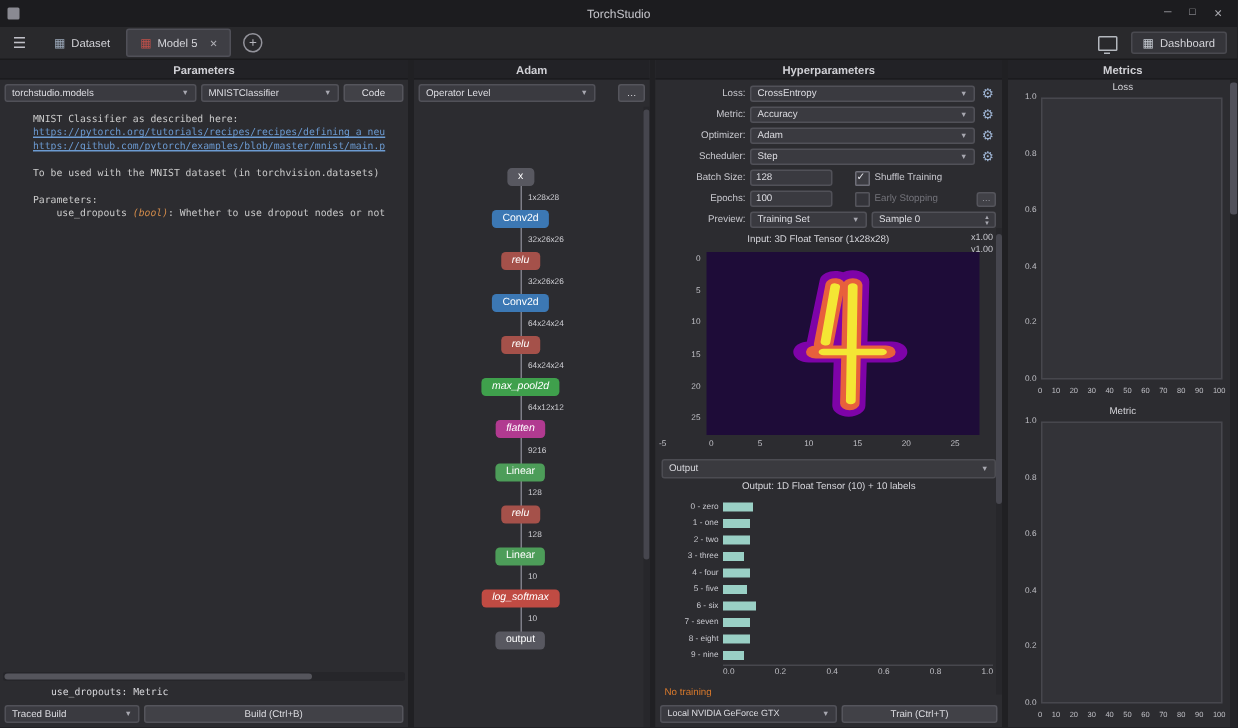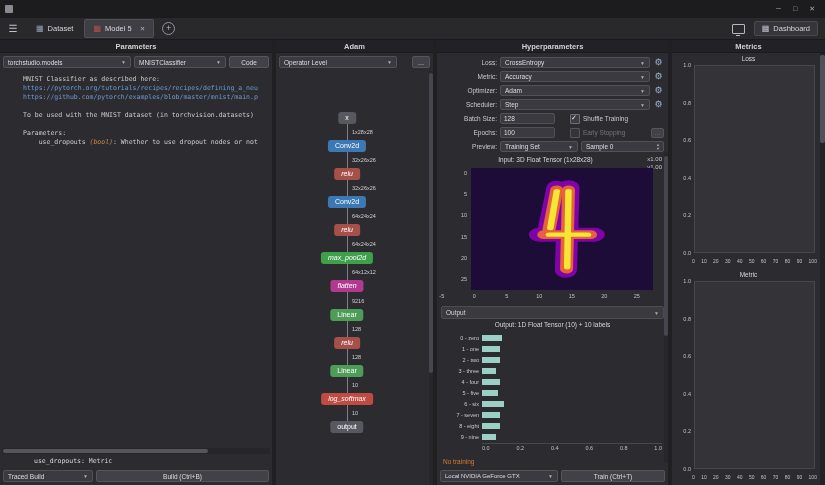--- a/index.html
+++ b/index.html
@@ -47,22 +47,22 @@
           font-size:6.5px;color:#dddde2;padding:0 4px;gap:3px;box-sizing:border-box;}
   .select .arrow{margin-left:auto;font-size:5px;color:#a8a8b0;}
   .btn{background:#414147;border:1px solid #55555c;border-radius:2px;height:12px;font-size:6.5px;color:#dddde2;
        display:flex;align-items:center;justify-content:center;padding:0 6px;box-sizing:border-box;}
 
   
   .def-controls{display:flex;gap:3px;padding:3px;flex:none;}
   .sel-module{width:128px;flex:none;}
   .sel-class{width:92px;flex:none;}
   .code-btn{flex:1;}
-  .doc{font-family:"DejaVu Sans Mono",monospace;font-size:6.5px;line-height:9px;padding:4px 6px;flex:none;white-space:pre;margin-left:17px;}
-  .doc .link{color:#6c9bd2;}
+  .doc{font-family:"DejaVu Sans Mono",monospace;font-size:6.5px;line-height:9px;padding:4px 22px;flex:none;white-space:pre;}
+  .doc .link{color:#6c9bd2;text-decoration:underline;}
   .doc .kw{color:#d08a4a;font-style:italic;}
   .def-spacer{flex:1;}
   .hscroll{height:6px;margin:0 2px;background:#26262a;position:relative;flex:none;border-radius:2px;}
   .hscroll .thumb{position:absolute;left:1px;top:1px;height:4px;width:205px;background:#55555c;border-radius:2px;}
   .args-row{font-family:"DejaVu Sans Mono",monospace;font-size:6.5px;color:#d8d8dc;padding:3px 0 2px 34px;flex:none;}
   .build-status{font-family:"DejaVu Sans Mono",monospace;font-size:6.5px;color:#3da3d8;padding:2px 4px 1px 4px;flex:none;}
   .build-row{display:flex;gap:3px;padding:3px;flex:none;}
   .sel-tracad{width:90px;flex:none;}
   .build-btn{flex:1;}
 
@@ -137,20 +137,21 @@
   .metrics-scroll{position:absolute;right:0;top:13px;bottom:0;width:5px;background:#232327;}
   .metrics-scroll .vthumb{position:absolute;top:2px;left:0;width:5px;height:88px;background:#50505a;border-radius:2px;}
 </style>
 </head>
 <body>
 
 <div class="app">
 
   <div class="titlebar">
     <div class="app-icon"></div>
+    <div class="win-title">TorchStudio</div>
     <div class="win-controls">
       <span>─</span>
       <span>□</span>
       <span>✕</span>
     </div>
   </div>
 
   <div class="tabbar">
     <div class="hamburger">☰</div>
     <div class="tab">

